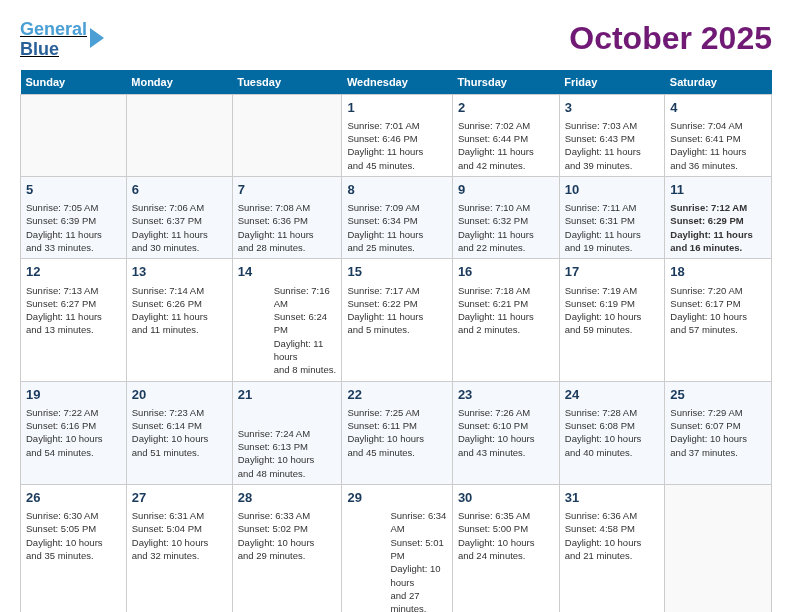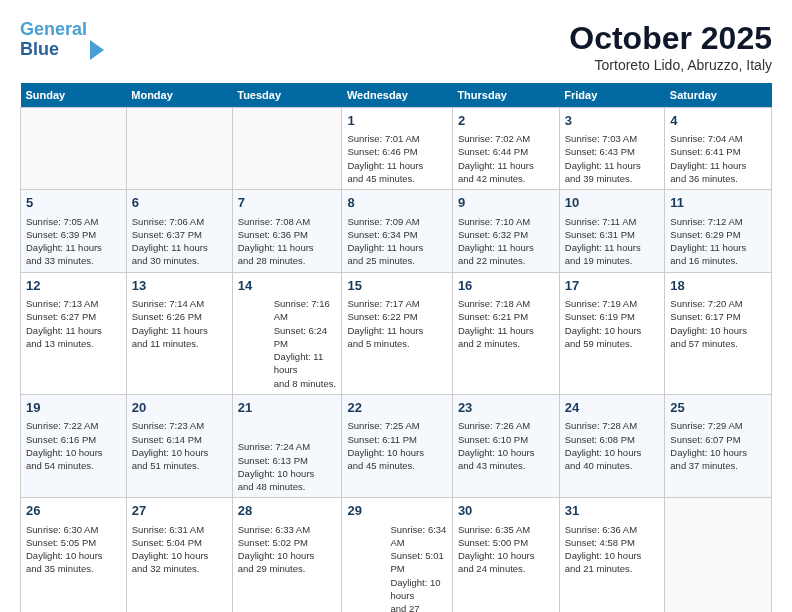--- a/index.html
+++ b/index.html
@@ -29,29 +29,30 @@
       width: 0;
       height: 0;
       border-left: 14px solid #4a9fd4;
       border-top: 10px solid transparent;
       border-bottom: 10px solid transparent;
       margin-left: 3px;
       margin-top: -4px;
     }
     .logo-container {
       display: flex;
-      align-items: flex-end;
+      align-items: center;
+      text-decoration: underline;
     }
     .title-block {
       text-align: right;
     }
     .month-title {
       font-size: 32px;
       font-weight: bold;
-      color: #0f172a;
+      color: #701a75;
     }
     .location {
       font-size: 14px;
       color: #333;
     }
     table {
       width: 100%;
       border-collapse: collapse;
       font-size: 10px;
     }
@@ -104,21 +105,20 @@
     <div>
       <div class="logo-text">
         <span>General</span><br>
         <span style="color:#2a6099;">Blue</span>
       </div>
     </div>
     <div class="logo-arrow"></div>
   </div>
   <div class="title-block">
     <div class="month-title">October 2025</div>
-    <div class="location">Tortoreto Lido, Abruzzo, Italy</div>
   </div>
 </div>
 
 <table>
   <thead>
     <tr>
     <th>Sunday</th>
         <th>Monday</th>
         <th>Tuesday</th>
         <th>Wednesday</th>
@@ -199,21 +199,21 @@
         </td>
         <td>
           <span class="day-num">10</span>
           <div class="day-info" style="white-space: pre-line;">Sunrise: 7:11 AM
 Sunset: 6:31 PM
 Daylight: 11 hours
 and 19 minutes.</div>
         </td>
         <td>
           <span class="day-num">11</span>
-          <div class="day-info" style="white-space: pre-line;">Sunrise: 7:12 AM
+          <div class="day-info" style="white-space: pre-line; font-weight: bold;">Sunrise: 7:12 AM
 Sunset: 6:29 PM
 Daylight: 11 hours
 and 16 minutes.</div>
         </td>
       </tr>
       <tr>
         <td>
           <span class="day-num">12</span>
           <div class="day-info" style="white-space: pre-line;">Sunrise: 7:13 AM
 Sunset: 6:27 PM

